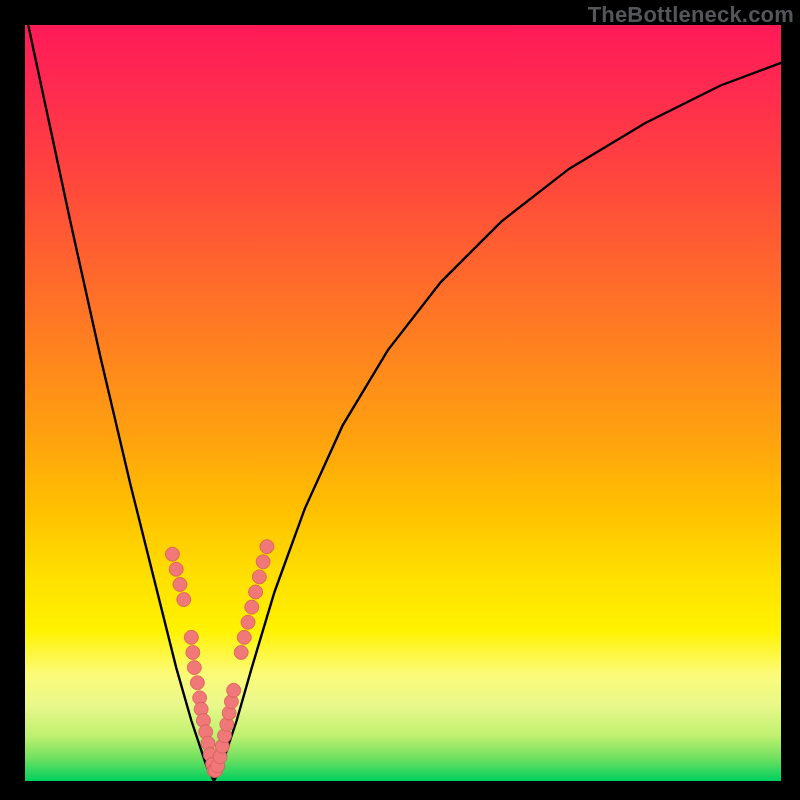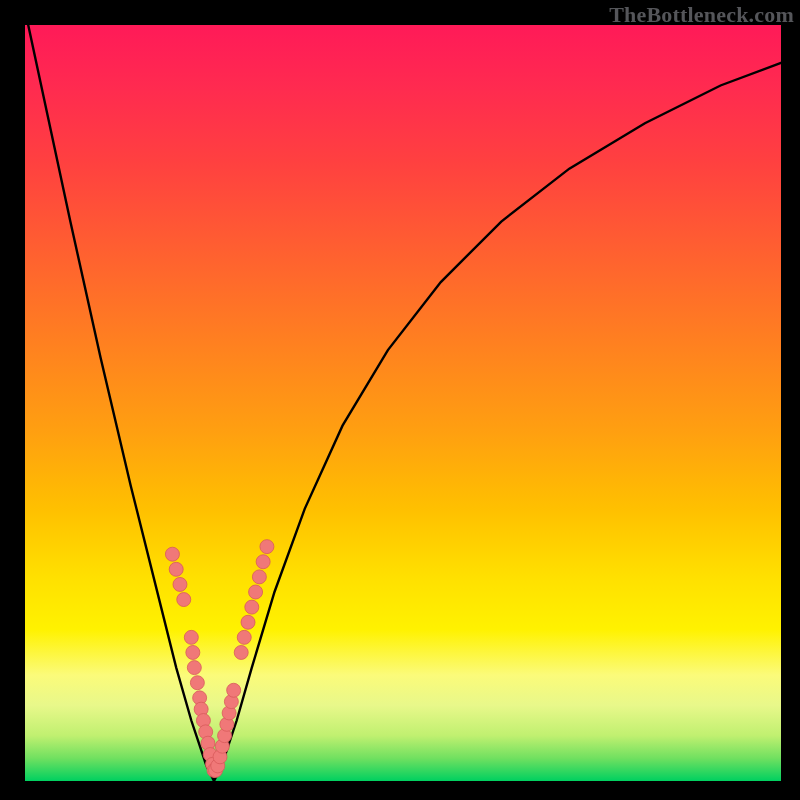--- a/index.html
+++ b/index.html
@@ -44,21 +44,20 @@
   }
   .watermark {
     position: absolute;
     top: 2px;
     right: 6px;
     font-size: 22px;
     font-weight: 600;
     color: #55565a;
     letter-spacing: 0.2px;
     user-select: none;
-    font-family: Liberation Serif, serif;
   }
   svg.curve {
     position: absolute;
     left: 0;
     top: 0;
     width: 756px;
     height: 756px;
     overflow: visible;
   }
 </style>

